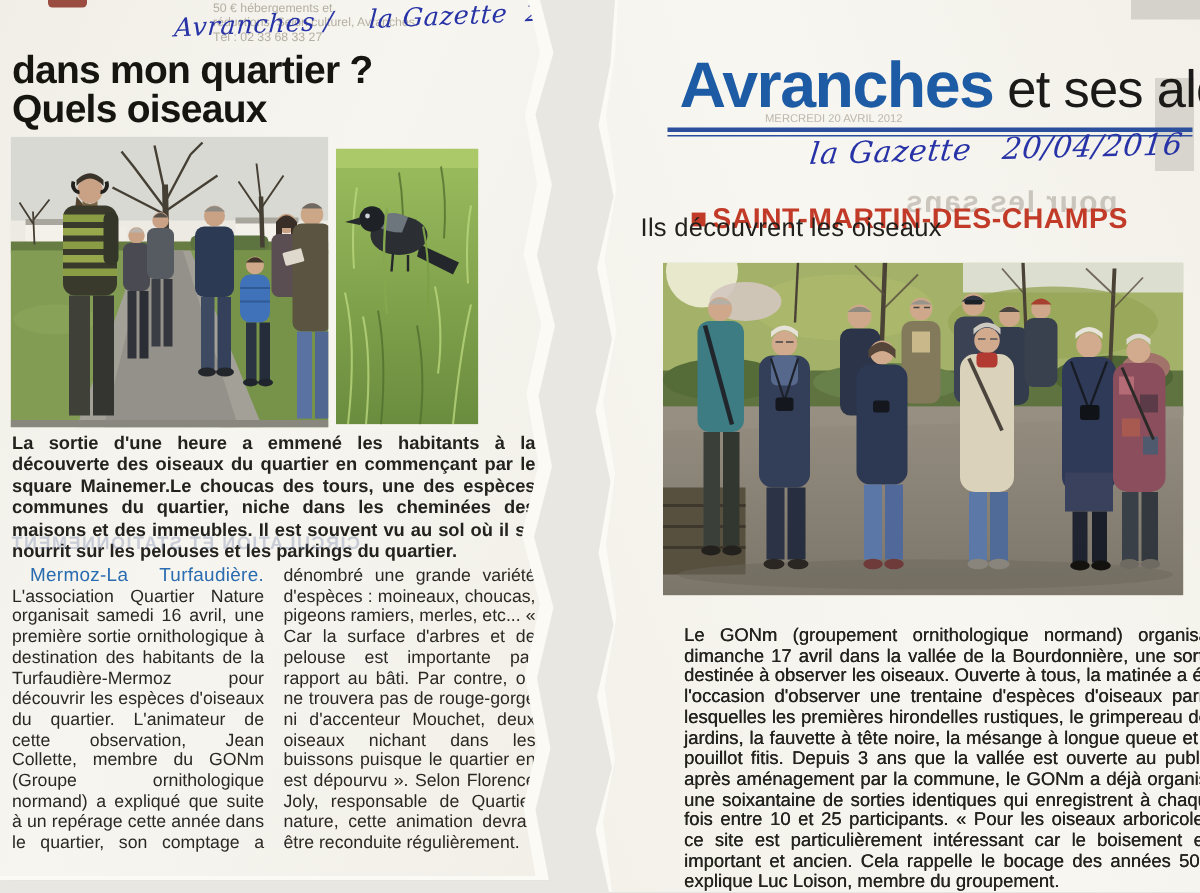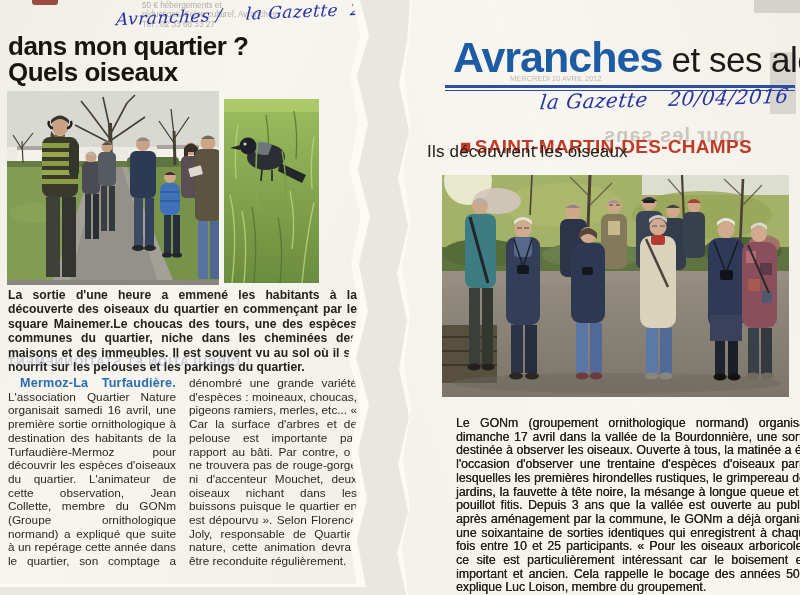--- a/index.html
+++ b/index.html
@@ -41,21 +41,21 @@
   }
   .hand-left{left:116px;top:2px;font-size:17px;transform:rotate(-2.5deg) skewX(-6deg);}
   .hand-right{left:142px;top:87px;font-size:20px;transform:rotate(-1.5deg) skewX(-8deg);}
   
   .title{left:8px;top:33px;margin:0;font-size:26px;line-height:26px;font-weight:700;letter-spacing:-0.5px;color:#17150f;}
   .title span{display:block;}
   .caption{left:8px;top:288px;width:349px;margin:0;font-weight:700;font-size:12.2px;line-height:14.4px;color:#24221d;text-align:justify;}
   .columns{left:8px;top:377px;width:349px;height:202px;column-count:2;column-gap:13px;
     font-size:11.8px;line-height:13.7px;color:#2b2823;text-align:justify;}
   .columns p{margin:0;text-indent:12px;}
-  .lead{color:#2a6cb0;font-weight:700;font-size:12.6px;letter-spacing:.2px;}
+  .lead{color:#2a6cb0;font-weight:400;font-size:12.6px;letter-spacing:.2px;}
   
   .masthead{left:55px;top:33px;margin:0;white-space:nowrap;font-weight:700;}
   .masthead .m1{font-size:43px;color:#1d5ca5;letter-spacing:-1px;}
   .masthead .m2{font-size:35px;color:#1b1a18;font-weight:400;letter-spacing:-0.5px;}
   .rule{left:47px;top:85px;width:350px;}
   .rule-thick{height:3px;background:#2b4e9d;}
   .rule-thin{height:1px;background:#2b4e9d;margin-top:2px;}
   .section{left:45px;top:119px;margin:17px;font-size:19px;font-weight:700;letter-spacing:.3px;color:#c23b28;white-space:nowrap;}
   .section .bullet{margin-right:3px;}
   .headline{left:29px;top:142px;margin:0;font-size:17px;font-weight:400;letter-spacing:.2px;color:#22201c;white-space:nowrap;}

